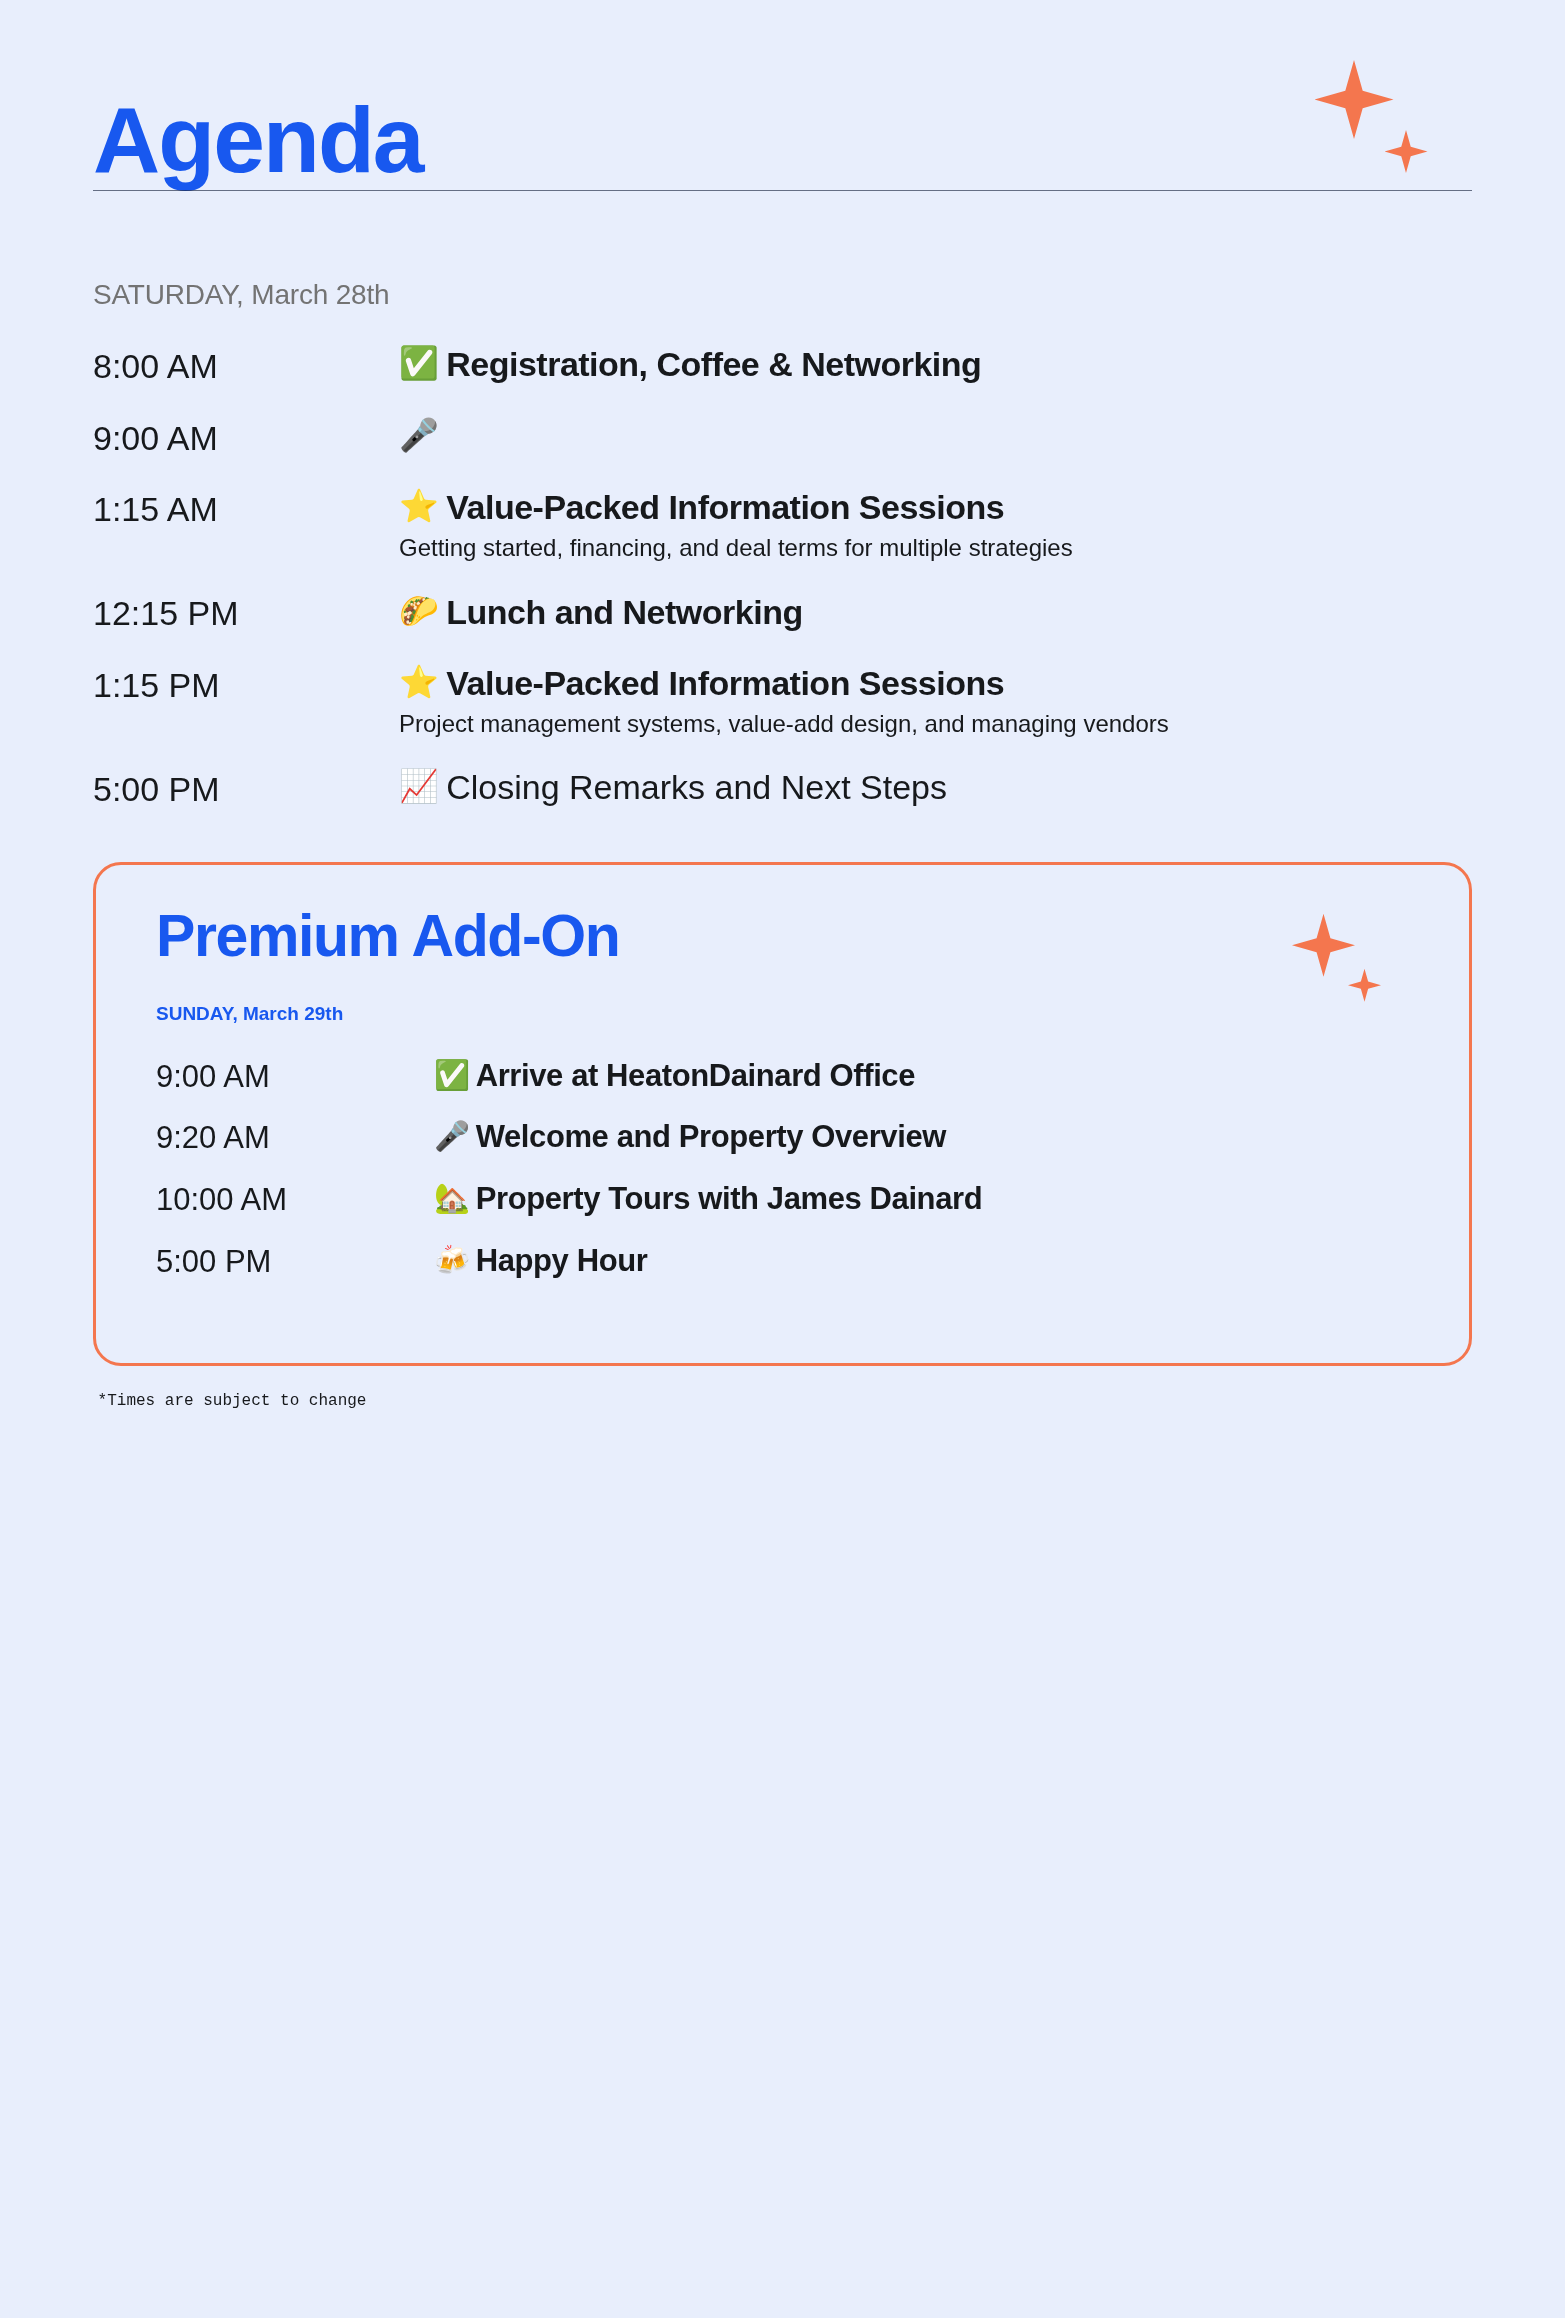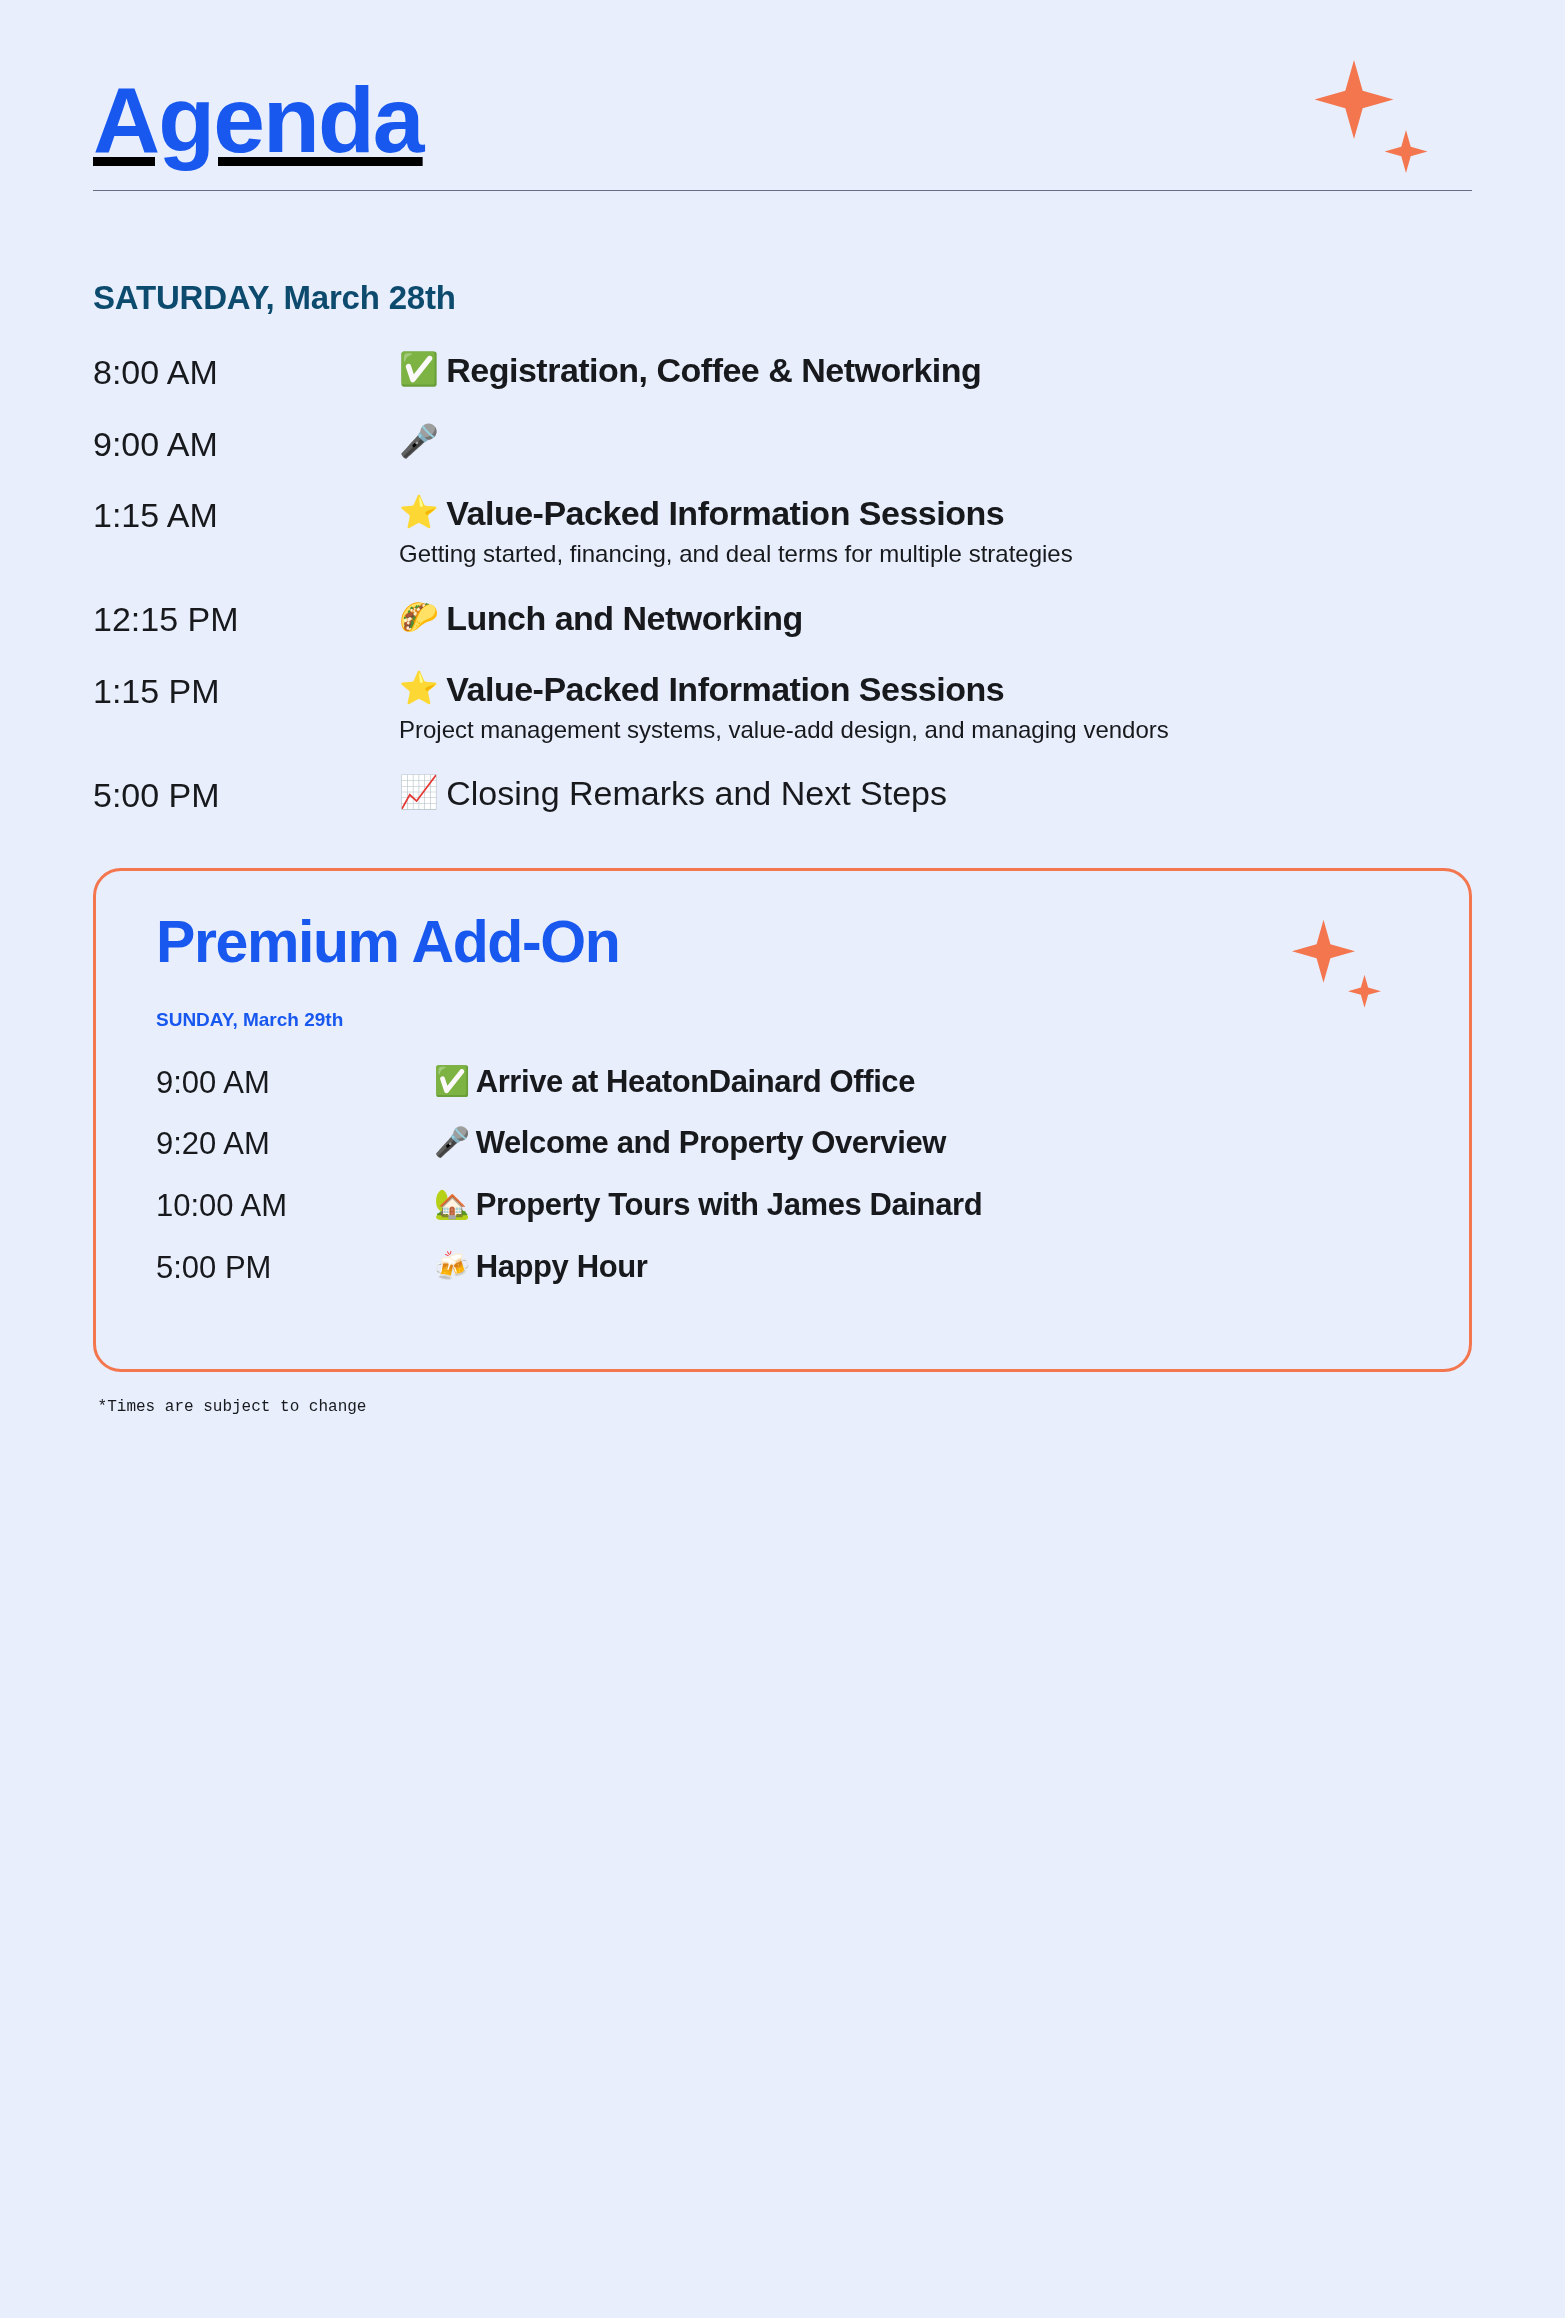--- a/index.html
+++ b/index.html
@@ -18,24 +18,23 @@
     position: relative;
     width: 1565px;
     height: 2782px;
     box-sizing: border-box;
     padding: 0 93px;
   }
 
   
   .header {
     position: relative;
-    padding-top: 74px;
+    padding-top: 94px;
     height: 176px;
     box-sizing: border-box;
-    text-decoration: underline;
   }
   .title {
     font-size: 93px;
     font-weight: bold;
     color: #1858ef;
     letter-spacing: -1.9px;
     line-height: 1;
     margin: 0;
   }
   .sparkle-wrap {
@@ -65,23 +64,23 @@
   }
   .rule {
     height: 1.4px;
     background: #1f2a44;
     opacity: .65;
     margin: 14px 0 0 0;
   }
 
   
   .daylabel {
-    color: #0c4a6e;
-    font-size: 33px;
-    font-weight: bold;
+    color: #737373;
+    font-size: 28px;
+    font-weight: normal;
     margin: 88px 0 0 0;
     letter-spacing: -0.2px;
   }
 
   
   .rows {
     margin-top: 32px;
   }
   .row {
     display: flex;

